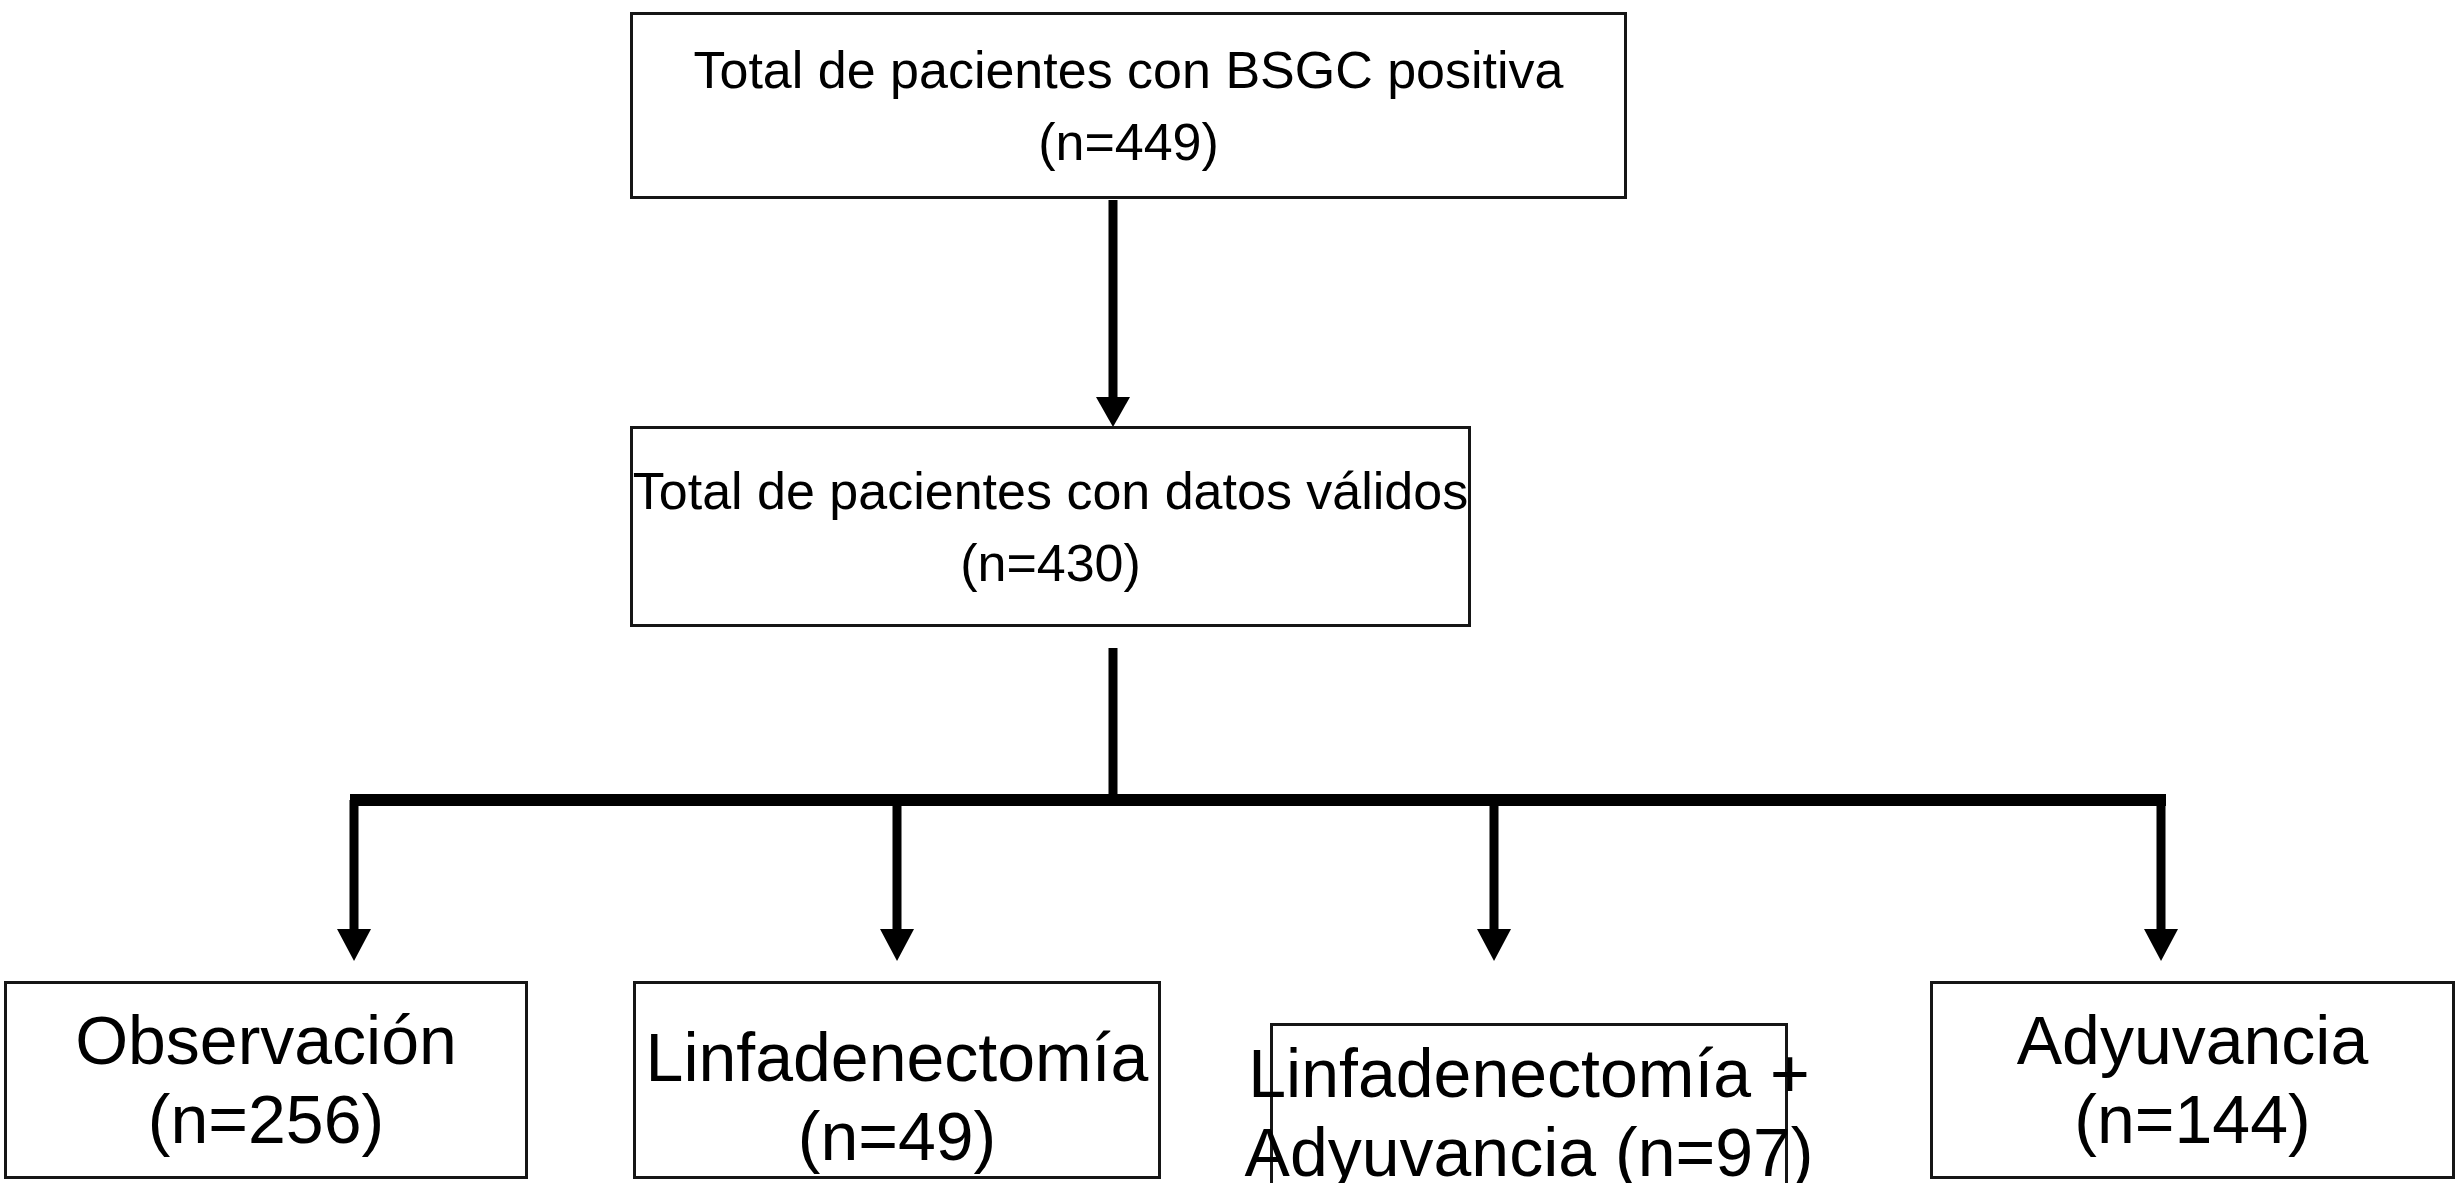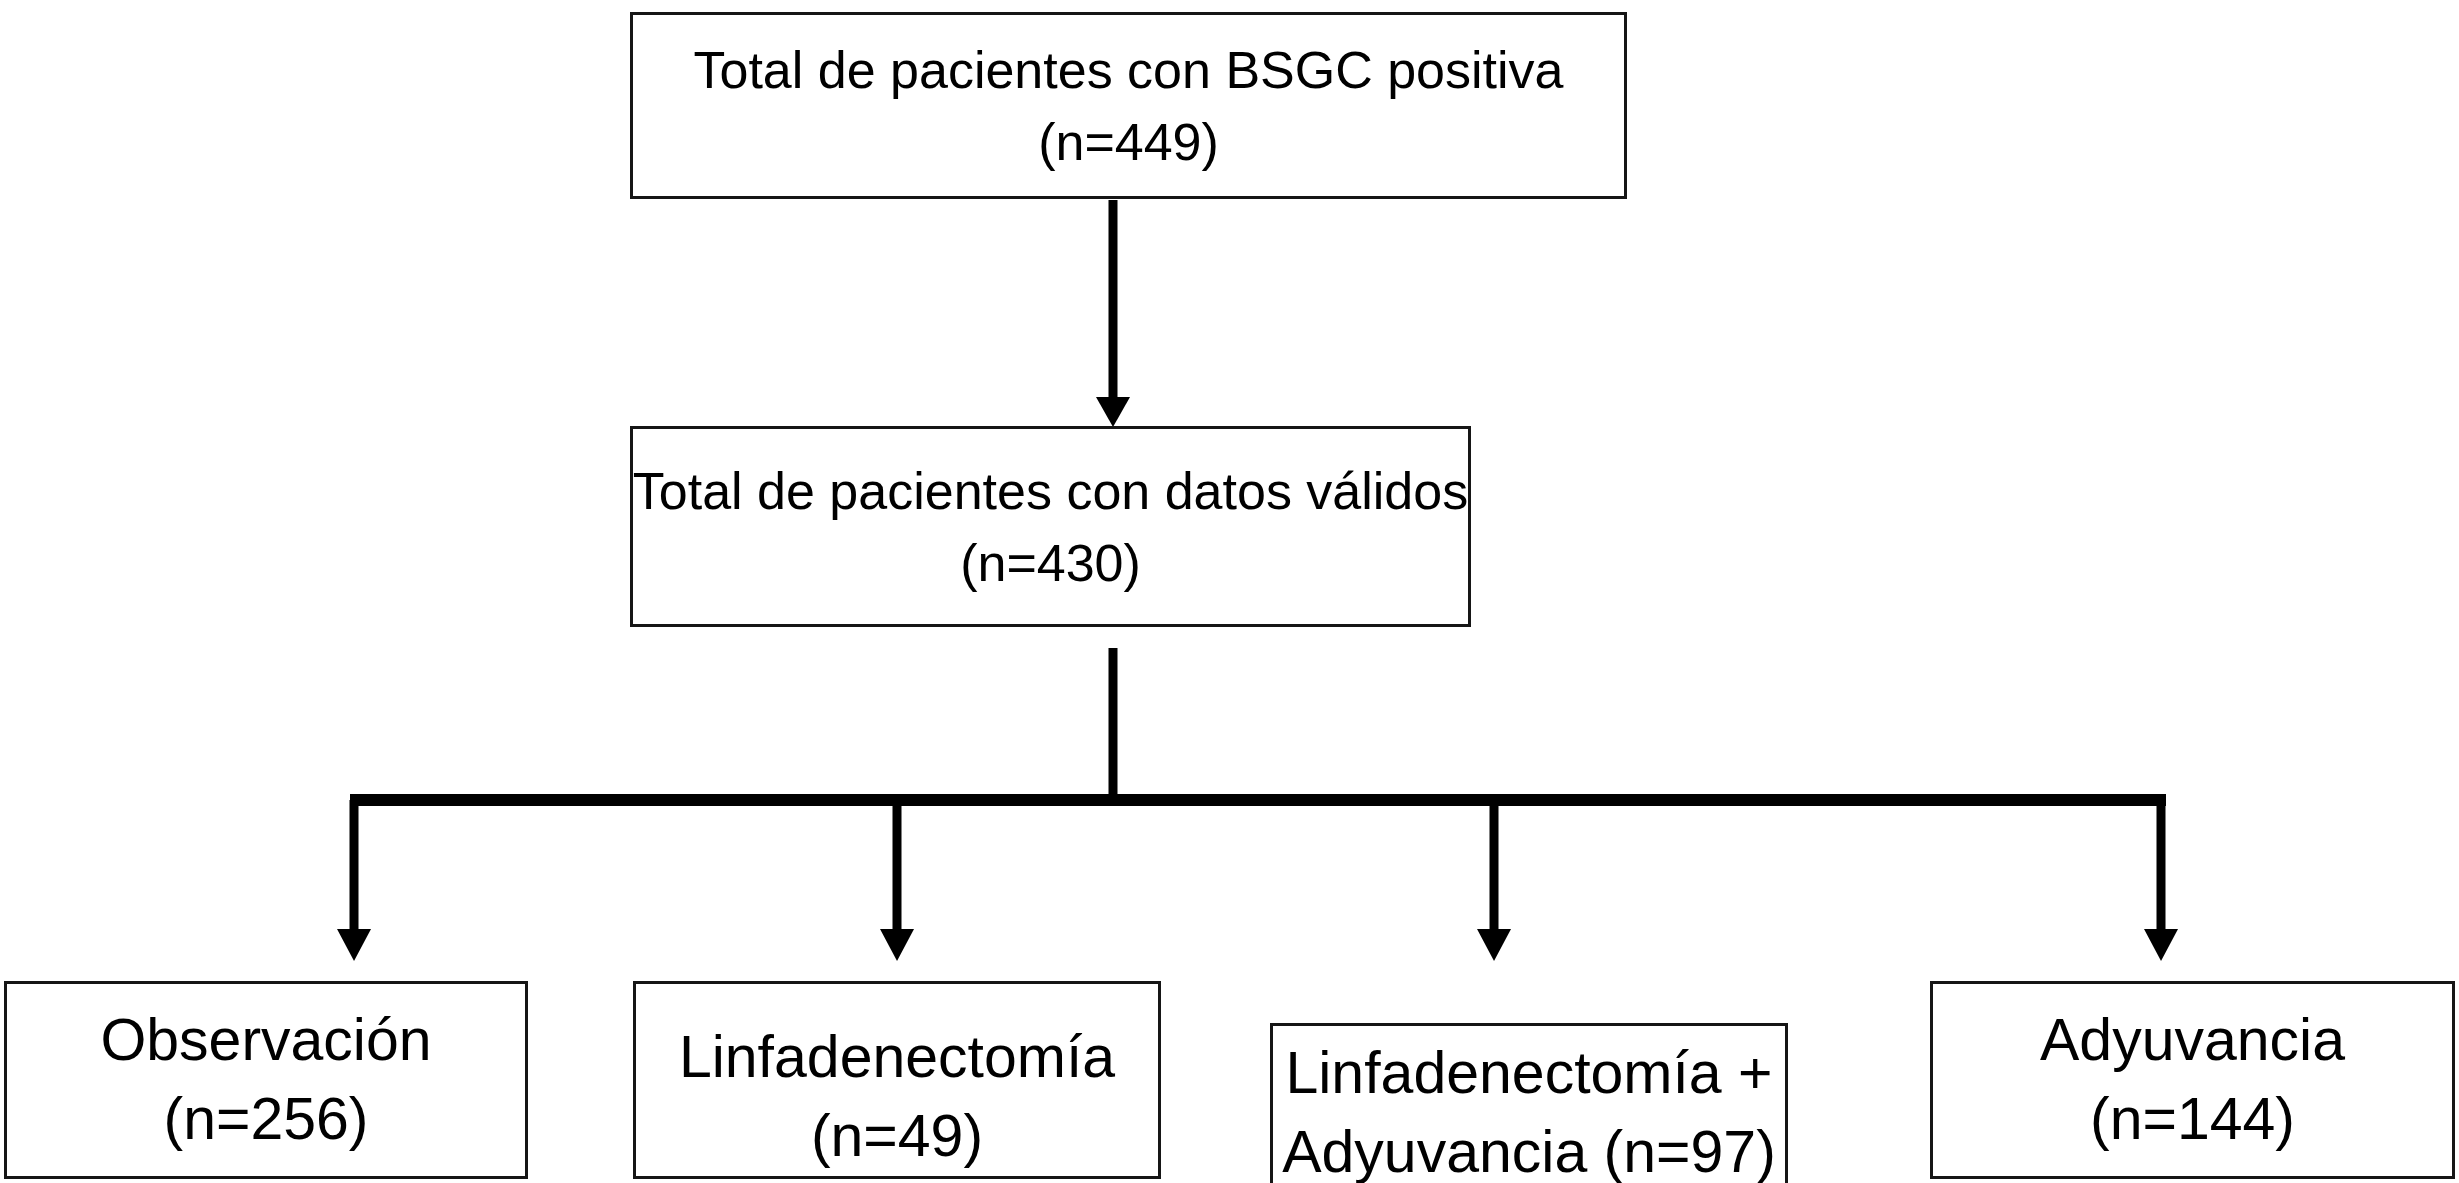--- a/index.html
+++ b/index.html
@@ -37,21 +37,21 @@
   }
   .node .ln {
     display: block;
     white-space: nowrap;
   }
   .node-top {
     font-size: 52px;
     line-height: 72px;
   }
   .node-bottom {
-    font-size: 59px;
+    font-size: 68px;
     line-height: 79px;
   }
   
   #node-root      { left: 630px;  top: 12px;  width: 997px; height: 187px; }
   #node-valid     { left: 630px;  top: 426px; width: 841px; height: 201px; }
   
   #node-observacion      { left: 4px;    top: 981px; width: 524px; height: 198px; }
   #node-linfadenectomia  { left: 633px;  top: 981px; width: 528px; height: 198px; justify-content: flex-end; }
   #node-linf-ady         { left: 1262px; top: 1023px; width: 518px; height: 179px; margin-left: 8px; }
   #node-adyuvancia       { left: 1930px; top: 981px; width: 525px; height: 198px; }

